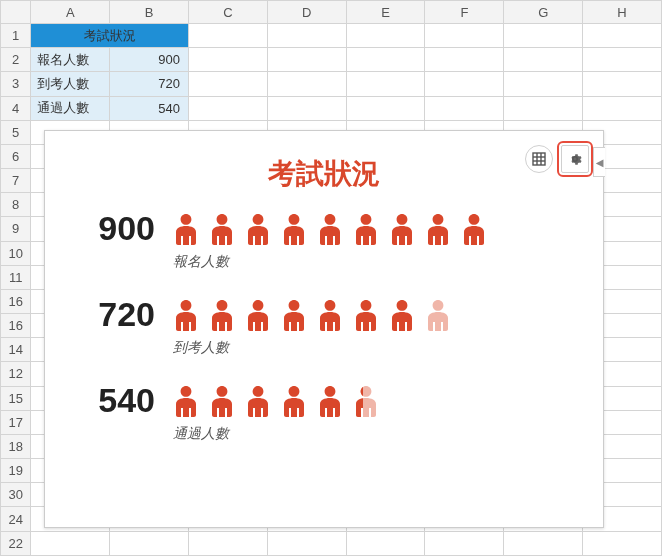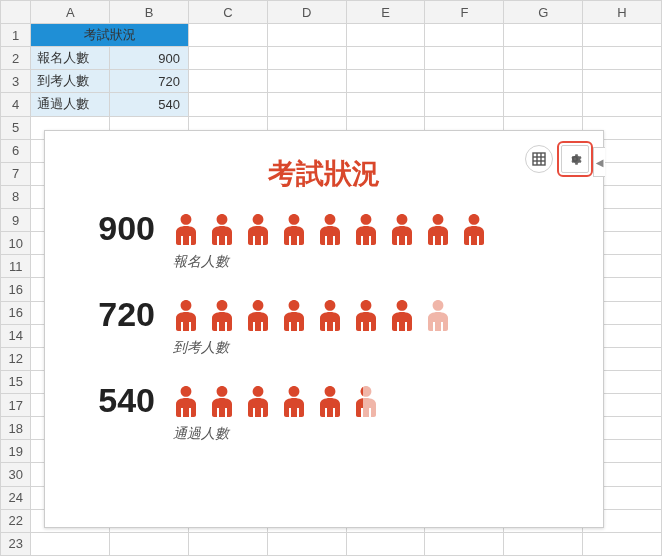--- a/index.html
+++ b/index.html
@@ -400,31 +400,20 @@
         <td class="rowhdr">22</td>
         <td></td>
         <td></td>
         <td></td>
         <td></td>
         <td></td>
         <td></td>
         <td></td>
         <td></td>
       </tr>
-      <tr>
-        <td class="rowhdr">23</td>
-        <td></td>
-        <td></td>
-        <td></td>
-        <td></td>
-        <td></td>
-        <td></td>
-        <td></td>
-        <td></td>
-      </tr>
     </tbody>
 </table>
 
 <div class="chart-frame">
   <div class="chart-toolbar">
     <div class="tool-btn">
       <svg width="14" height="14" viewBox="0 0 14 14">
           <g fill="none" stroke="#555" stroke-width="1.4">
         <rect x="1" y="1" width="12" height="12"></rect>
             <line x1="1" y1="5" x2="13" y2="5"></line>

